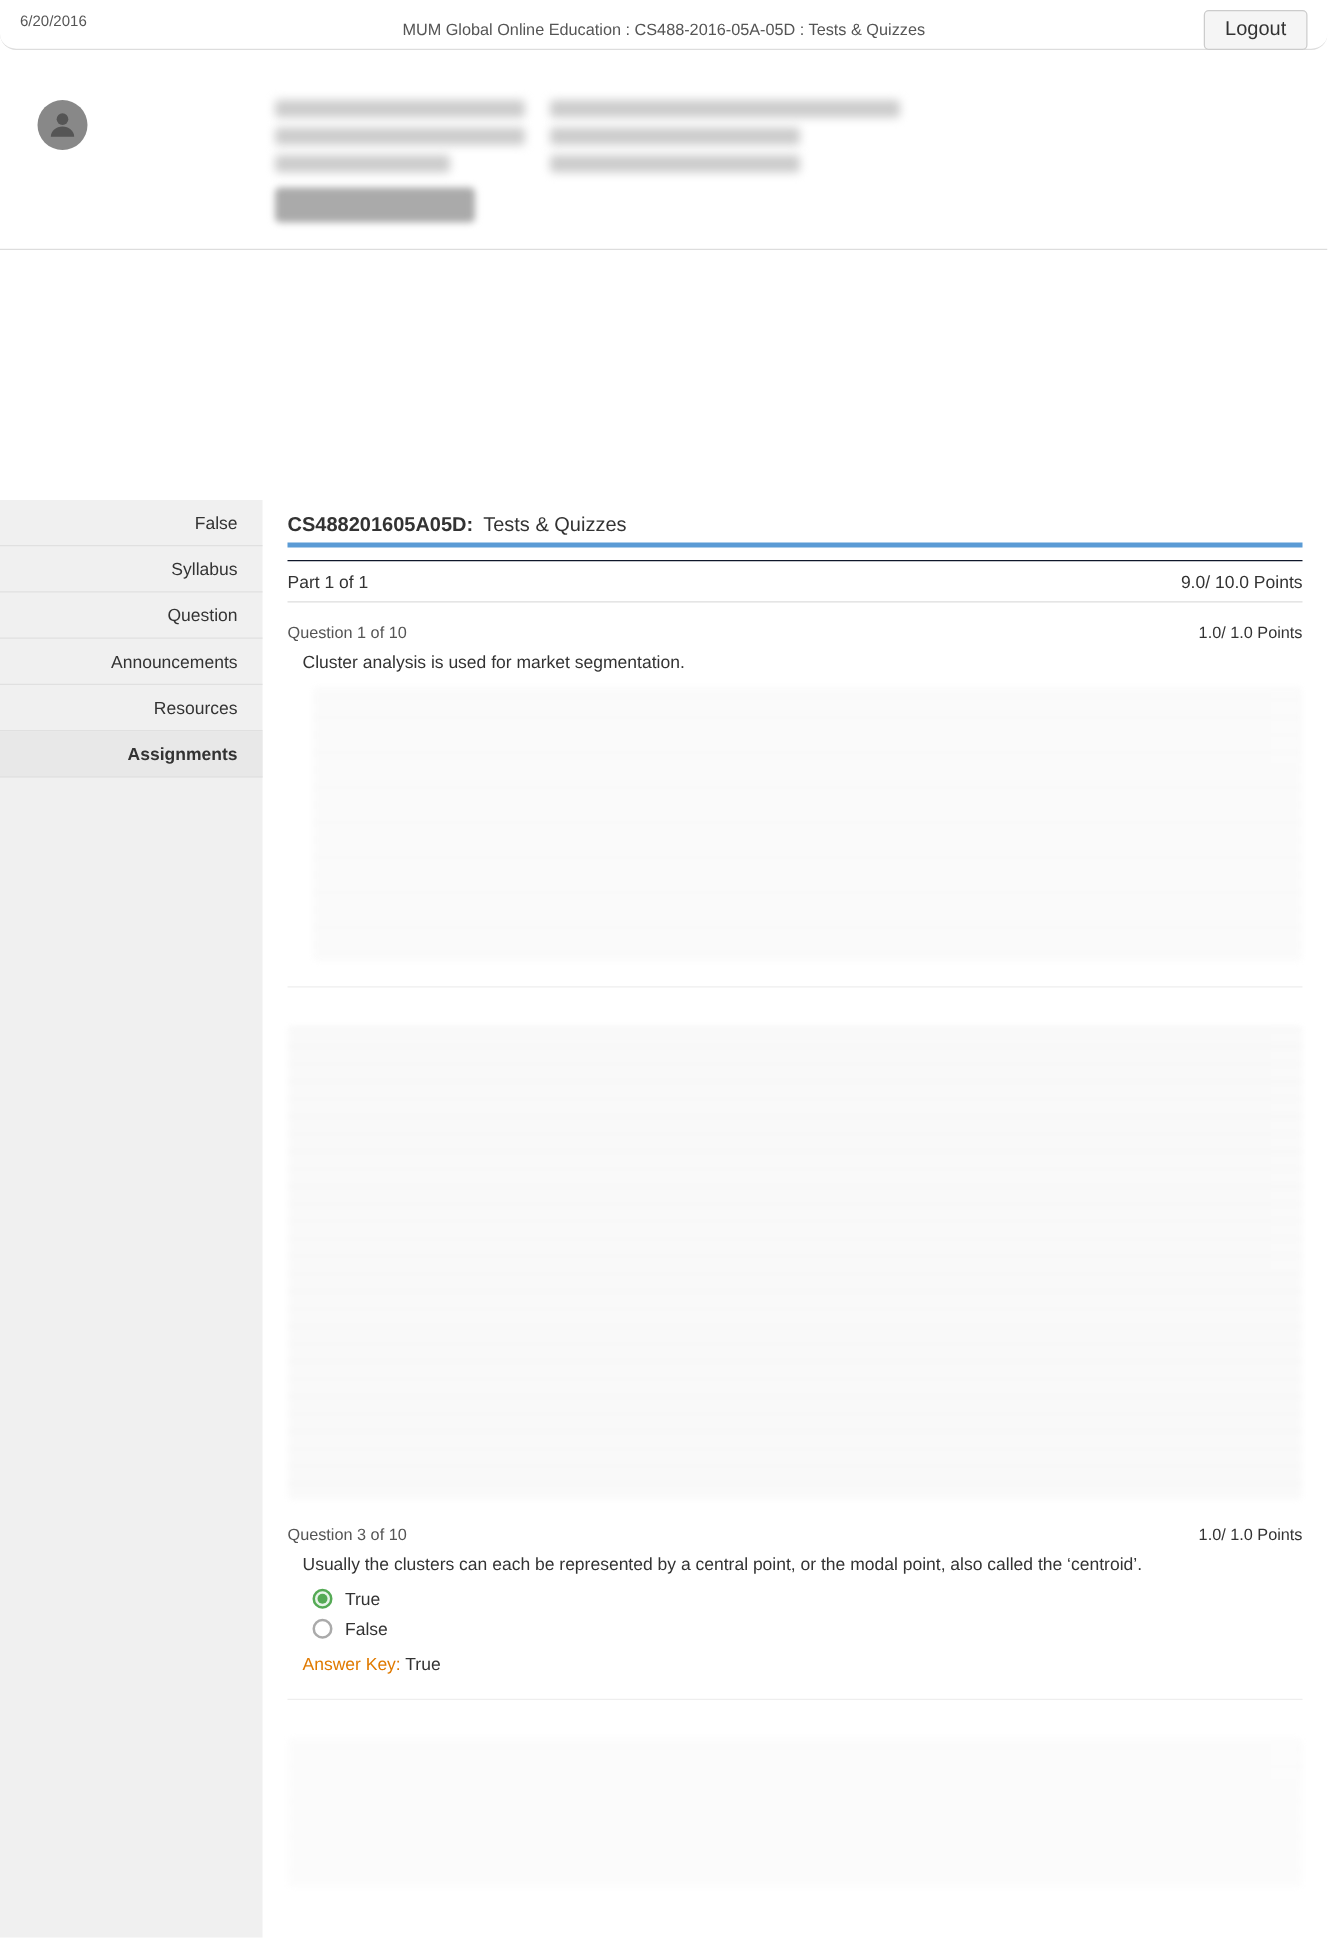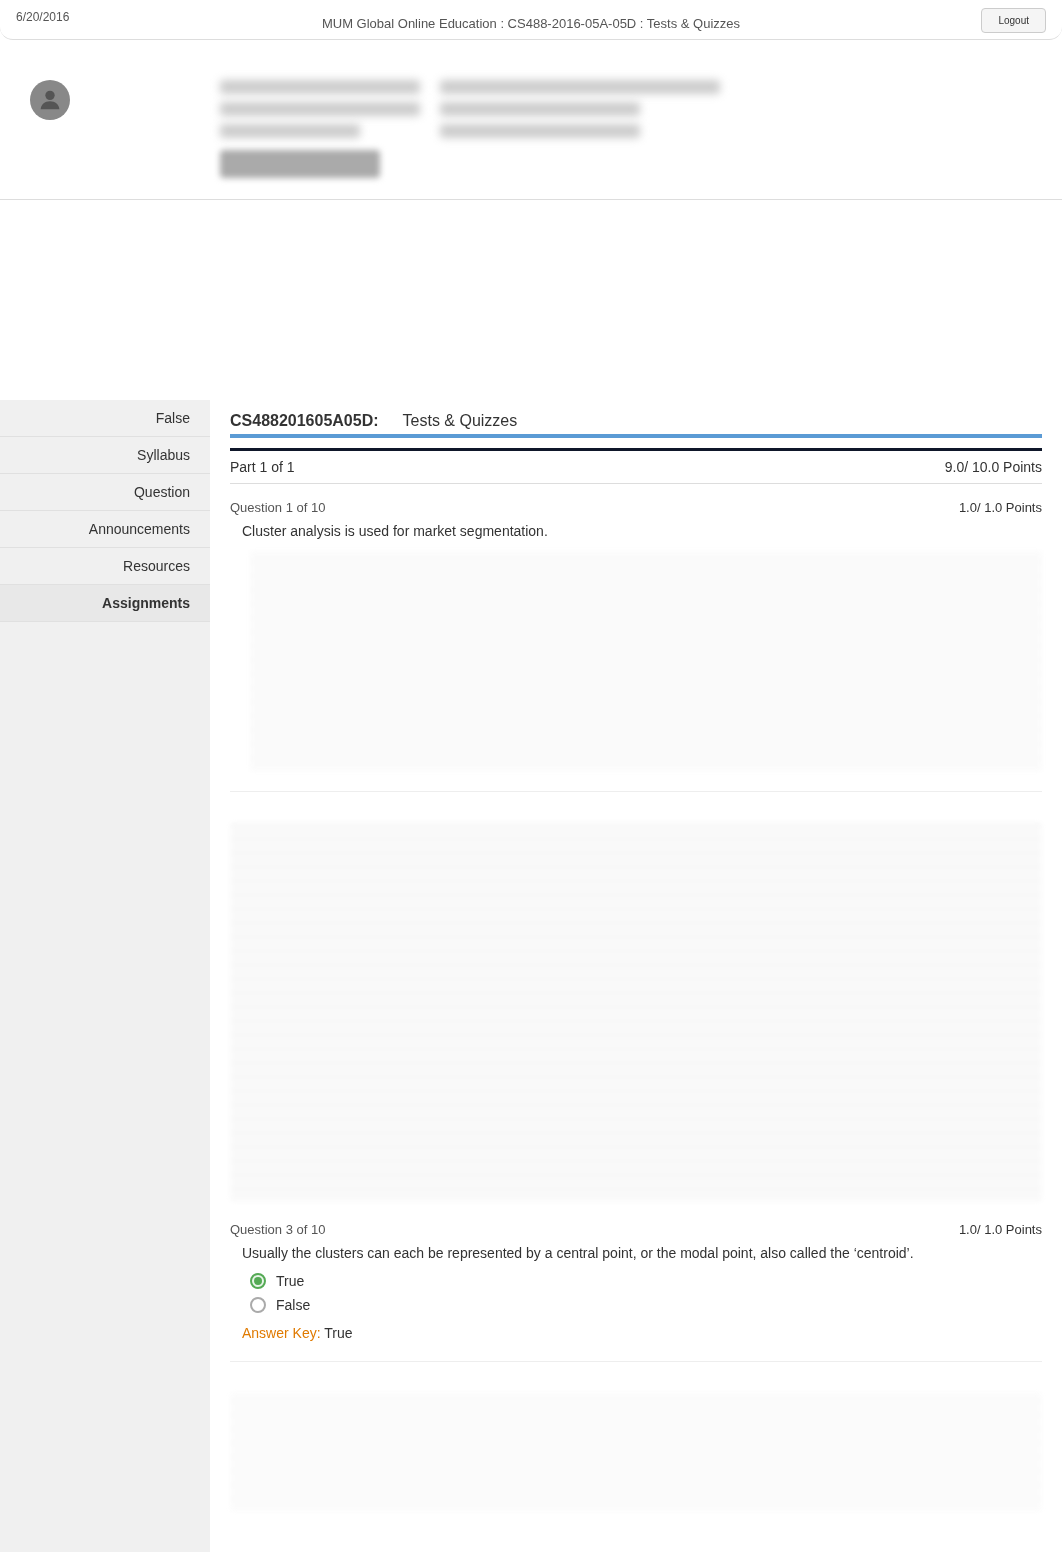--- a/index.html
+++ b/index.html
@@ -36,21 +36,21 @@
     }
     .logout-btn {
       position: absolute;
       right: 16px;
       top: 8px;
       border: 1px solid #ccc;
       background: #f5f5f5;
       padding: 6px 16px;
       border-radius: 4px;
       cursor: pointer;
-      font-size: 10px;
+      font-size: 16px;
       color: #333;
     }
 
     
     .avatar-area {
       position: absolute;
       left: 30px;
       top: 40px;
     }
     .avatar-circle {
@@ -125,21 +125,21 @@
       padding: 0 20px 40px 20px;
     }
 
     
     .course-header {
       display: flex;
       align-items: flex-end;
       padding: 12px 0 4px 0;
       font-size: 16px;
       color: #333;
-      gap: 24px;
+      gap: 8px;
     }
     .course-code {
       font-weight: bold;
     }
     .course-section {
       font-size: 16px;
     }
     .blue-bar {
       height: 4px;
       background: #5b9bd5;
@@ -153,21 +153,21 @@
     }
 
     
     .part-info {
       display: flex;
       justify-content: space-between;
       align-items: center;
       padding: 8px 0;
       font-size: 14px;
       color: #333;
-      border-top: 3px solid #0f172a;
+      border-top: 1px solid #0f172a;
       border-bottom: 1px solid #ddd;
       margin-bottom: 16px;
     }
 
     
     .question-block {
       margin-bottom: 30px;
       padding-bottom: 20px;
       border-bottom: 1px solid #eee;
     }

